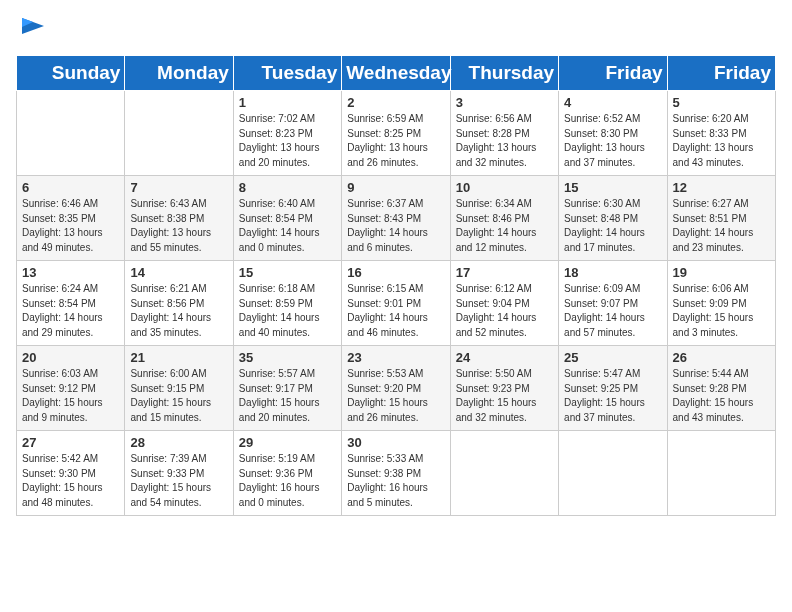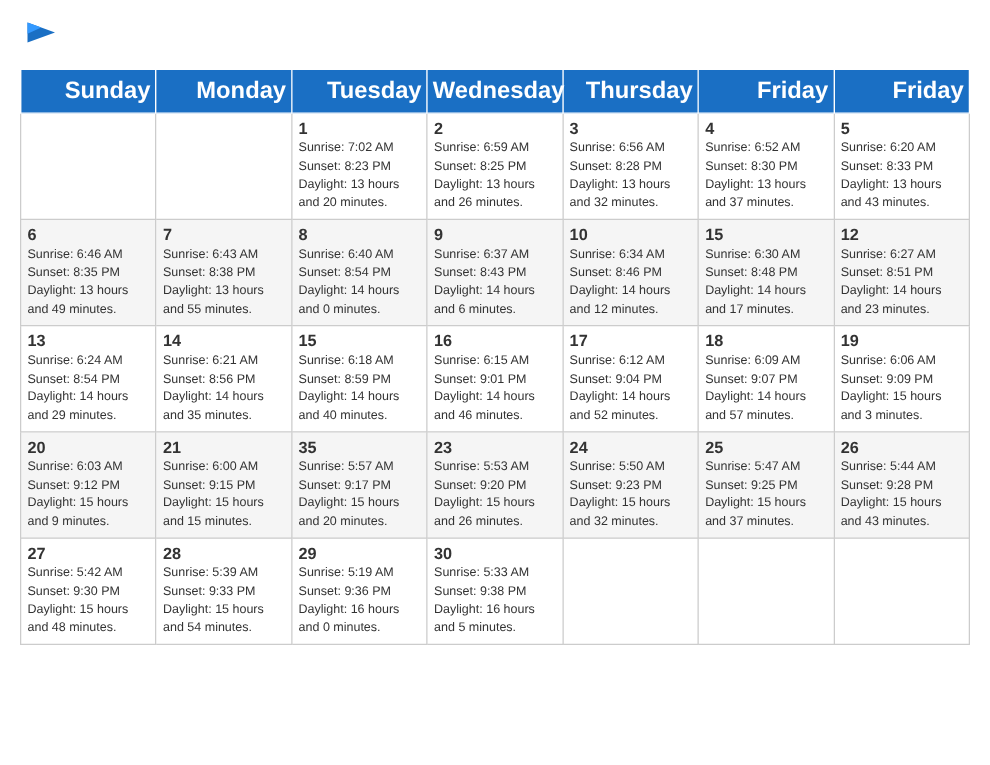--- a/index.html
+++ b/index.html
@@ -318,21 +318,21 @@
       <tr>
         <td>
           <span class="day-number">27</span>
           <div class="day-info">Sunrise: 5:42 AM
 Sunset: 9:30 PM
 Daylight: 15 hours
 and 48 minutes.</div>
         </td>
         <td>
           <span class="day-number">28</span>
-          <div class="day-info">Sunrise: 5:39 AM
+          <div class="day-info">Sunrise: 7:39 AM
 Sunset: 9:33 PM
 Daylight: 15 hours
 and 54 minutes.</div>
         </td>
         <td>
           <span class="day-number">29</span>
           <div class="day-info">Sunrise: 5:19 AM
 Sunset: 9:36 PM
 Daylight: 16 hours
 and 0 minutes.</div>

